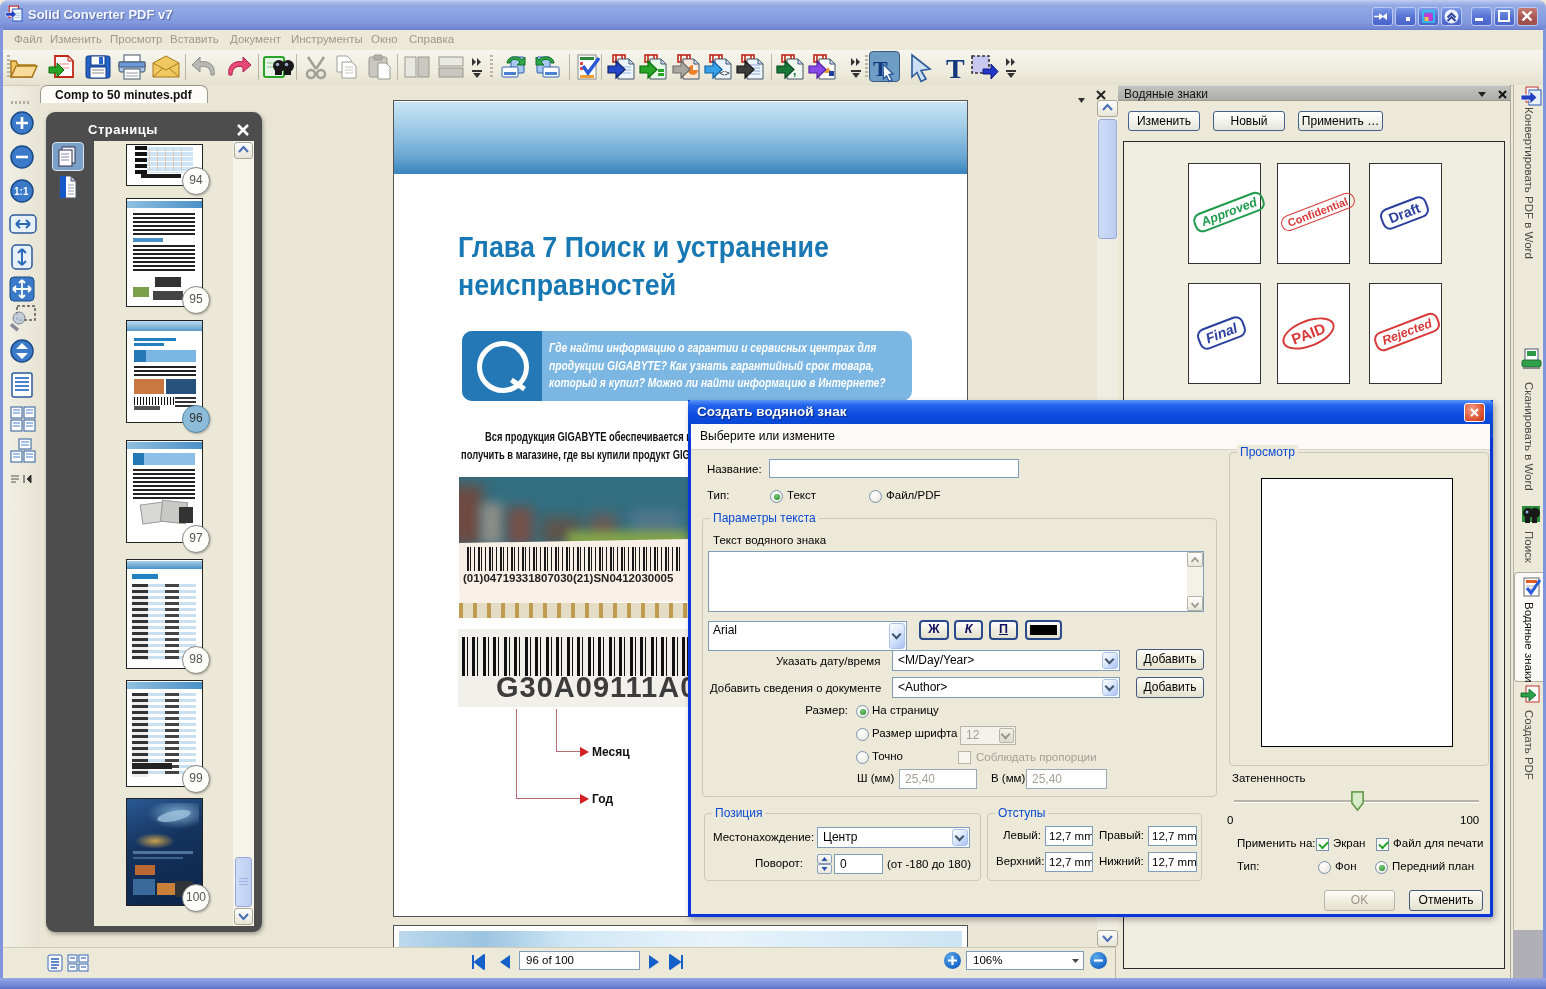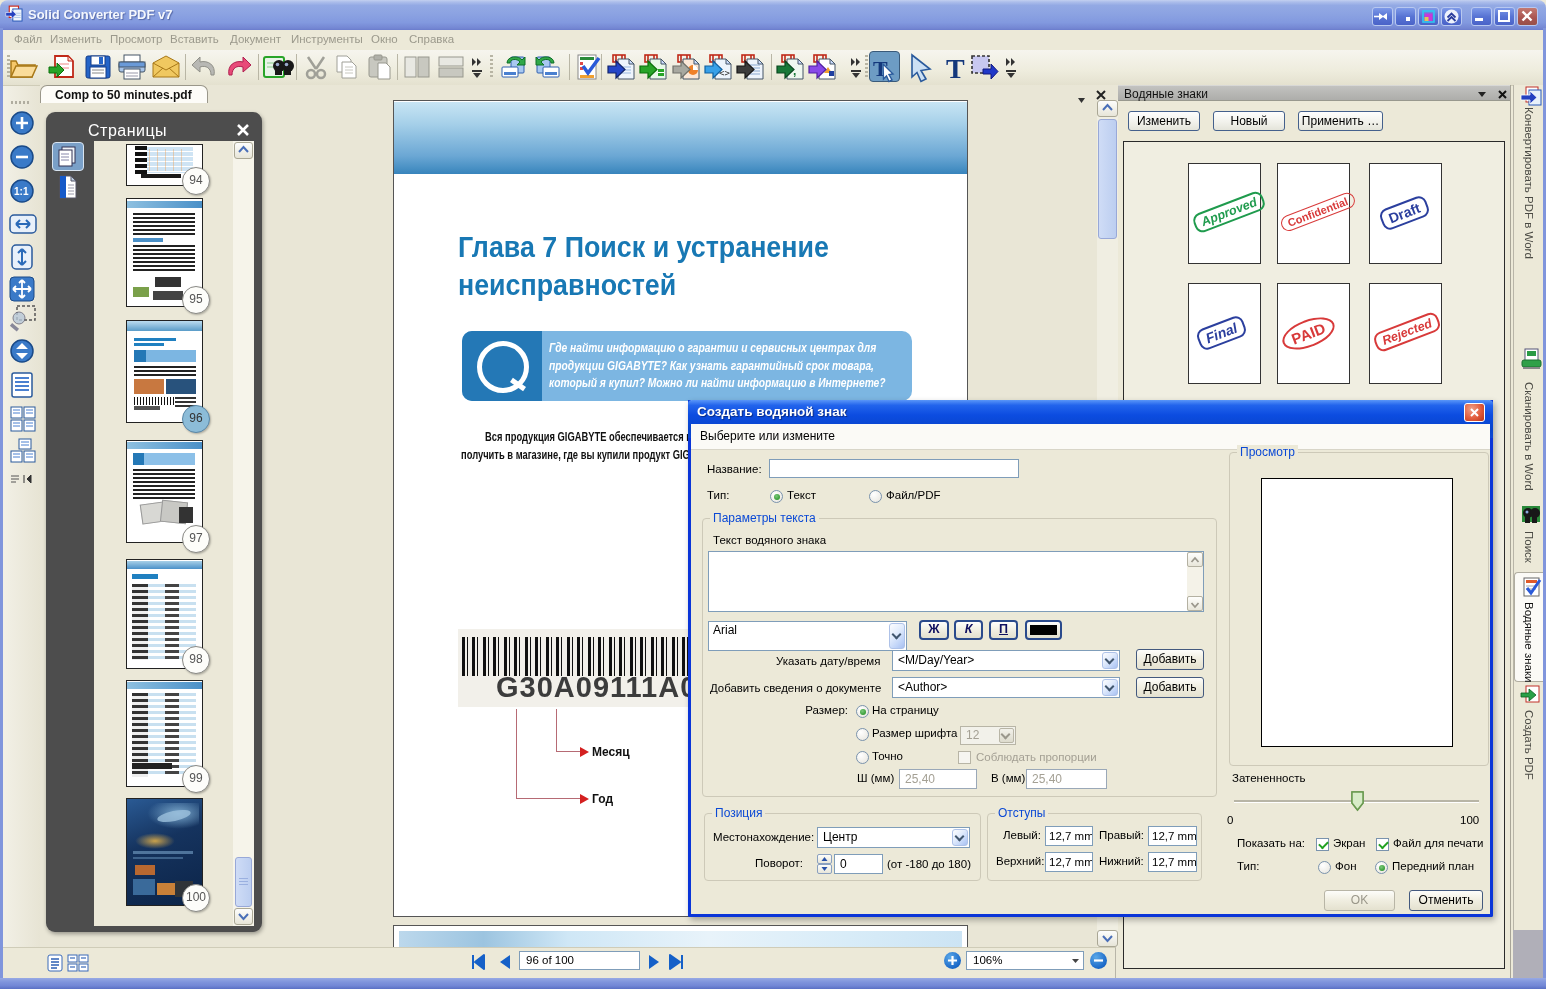--- a/index.html
+++ b/index.html
@@ -413,20 +413,35 @@
   <div class="abs" style="left:0;top:1px;width:573px;height:72px;background:linear-gradient(180deg,#c8e5f4 0%,#a6d0e9 30%,#6ba7d4 75%,#4890c4 92%,#3884bc 100%)"></div>
   <div class="abs" style="left:64px;top:127px;width:520px;font-size:30px;font-weight:bold;color:#1878b4;line-height:38px;transform:scaleX(.894);transform-origin:0 0;white-space:nowrap">Глава 7 Поиск и устранение<br>неисправностей</div>
   <div class="abs" style="left:68px;top:230px;width:450px;height:70px;background:#7cb6e2;border-radius:10px"></div>
   <div class="abs" style="left:68px;top:230px;width:80px;height:70px;background:#2478b6;border-radius:10px 0 0 10px"></div>
   <div class="abs" style="left:83px;top:240px;width:42px;height:42px;border:5px solid #fff;border-radius:50%"></div>
   <div class="abs" style="left:116px;top:281px;width:16px;height:5px;background:#fff;transform:rotate(35deg)"></div>
   <div class="abs" style="left:155px;top:239px;width:400px;font-size:12px;font-weight:bold;font-style:italic;color:#fff;line-height:17.5px;transform:scaleX(.855);transform-origin:0 0;white-space:nowrap">Где найти информацию о гарантии и сервисных центрах для<br>продукции GIGABYTE? Как узнать гарантийный срок товара,<br>который я купил? Можно ли найти информацию в Интернете?</div>
   <div class="abs" style="left:91px;top:328px;font-size:13px;font-weight:bold;color:#111;white-space:nowrap;transform:scaleX(.72);transform-origin:0 0">Вся продукция GIGABYTE обеспечивается гарантией. Гарантийный талон можно</div>
   <div class="abs" style="left:67px;top:346px;font-size:13px;font-weight:bold;color:#111;white-space:nowrap;transform:scaleX(.72);transform-origin:0 0">получить в магазине, где вы купили продукт GIGABYTE. Информацию о гарантии</div>
 
+  <div class="abs" style="left:65px;top:376px;width:230px;height:141px;overflow:hidden">
+    <div class="abs" style="left:0;top:0;width:230px;height:75px;background:#336e80"></div>
+    <div class="abs" style="left:-10px;top:8px;width:34px;height:60px;background:#6e4a40;filter:blur(7px)"></div>
+    <div class="abs" style="left:22px;top:26px;width:22px;height:42px;background:#8e8e88;filter:blur(6px)"></div>
+    <div class="abs" style="left:48px;top:30px;width:26px;height:38px;background:#74504a;filter:blur(6px)"></div>
+    <div class="abs" style="left:82px;top:40px;width:40px;height:28px;background:#5e544c;filter:blur(7px)"></div>
+    <div class="abs" style="left:130px;top:38px;width:28px;height:28px;background:#6e5852;filter:blur(7px)"></div>
+    <div class="abs" style="left:172px;top:34px;width:50px;height:30px;background:#53788c;filter:blur(7px)"></div>
+    <div class="abs" style="left:108px;top:54px;width:122px;height:16px;background:#84a448;filter:blur(5px)"></div>
+    <div class="abs" style="left:0px;top:64px;width:230px;height:62px;background:#f8f0e6;transform:rotate(-1deg)"></div>
+    <div class="abs" style="left:8px;top:70px;width:214px;height:24px;background:repeating-linear-gradient(90deg,#181818 0 2px,#f8f0e6 2px 3px,#181818 3px 4px,#f8f0e6 4px 7px,#181818 7px 8px,#f8f0e6 8px 11px)"></div>
+    <div class="abs" style="left:4px;top:95px;width:225px;font-size:11.5px;font-weight:bold;color:#222;letter-spacing:0px">(01)04719331807030(21)SN0412030005</div>
+    <div class="abs" style="left:0;top:126px;width:230px;height:15px;background:#ddd3b8"></div>
+    <div class="abs" style="left:0;top:126px;width:230px;height:15px;background:repeating-linear-gradient(90deg,#c09c50 0 4px,#e4dcc4 4px 14px)"></div>
+  </div>
 
   <div class="abs" style="left:64px;top:528px;width:231px;height:78px;background:#f2f0ea;border:0;overflow:hidden">
     <div class="abs" style="left:4px;top:8px;width:227px;height:39px;background:repeating-linear-gradient(90deg,#111 0 3px,#f2f0ea 3px 5px,#111 5px 6px,#f2f0ea 6px 10px,#111 10px 13px,#f2f0ea 13px 15px,#111 15px 16px,#f2f0ea 16px 21px)"></div>
     <div class="abs" style="left:38px;top:42px;width:200px;font-size:29px;font-weight:bold;color:#3c3c3c;letter-spacing:1px">G30A09111A0</div>
   </div>
 
   <div class="abs" style="left:122px;top:608px;width:1px;height:90px;background:#b66a74"></div>
   <div class="abs" style="left:122px;top:697px;width:64px;height:1px;background:#b66a74"></div>
   <div class="abs" style="left:162px;top:608px;width:1px;height:43px;background:#b66a74"></div>
   <div class="abs" style="left:162px;top:650px;width:24px;height:1px;background:#b66a74"></div>
@@ -449,21 +464,21 @@
 </div>
 <div class="abs" style="left:1037px;top:-13px;width:10px;height:8px"><svg width="10" height="8">
         <path d="M1 2 L8 2 L4.5 7 Z" fill="#333"></path>
       </svg></div>
 <div class="abs" style="left:1055px;top:-16px;width:12px;height:12px"><svg width="12" height="12">
         <path d="M2 2 L10 10 M10 2 L2 10" stroke="#222" stroke-width="2"></path>
       </svg></div>
 </div>
 
 <div class="abs" id="pagespanel" style="left:46px;top:112px;width:216px;height:820px;background:#4d4d4d;border-radius:9px;box-shadow:1px 2px 4px rgba(0,0,0,.35)">
-  <div class="abs" style="left:42px;top:10px;font-size:16px;font-weight:normal;color:#fff;letter-spacing:.5px">Страницы</div>
+  <div class="abs" style="left:42px;top:10px;font-size:13px;font-weight:bold;color:#fff;letter-spacing:.5px">Страницы</div>
   <div class="abs" style="left:190px;top:11px"><svg width="14" height="14">
         <path d="M2 2 L12 12 M12 2 L2 12" stroke="#fff" stroke-width="2.6"></path>
       </svg></div>
   <div class="abs" style="left:6px;top:30px;width:32px;height:29px;background:#7aa0c8;border:1px solid #d8e4f0;border-radius:4px;box-sizing:border-box">
     <svg width="30" height="27">
         <g>
           <rect x="9" y="4" width="13" height="16" fill="#eef3f8" stroke="#335"></rect>
           <rect x="6" y="7" width="13" height="16" fill="#fff" stroke="#335"></rect>
           <line x1="8" y1="11" x2="16" y2="11" stroke="#88a"></line>
           <line x1="8" y1="14" x2="16" y2="14" stroke="#88a"></line>
@@ -787,21 +802,21 @@
   <div class="grplabel" style="left:546px;top:45px">Просмотр</div>
   <div class="abs" style="left:570px;top:78px;width:192px;height:269px;background:#fff;border:1px solid #000;box-sizing:border-box"></div>
   <div class="lbl" style="left:541px;top:372px">Затененность</div>
   <div class="abs" style="left:543px;top:400px;width:245px;height:2px;background:#b8b5a6;border-bottom:1px solid #fff"></div>
   <svg class="abs" style="left:659px;top:391px" width="15" height="21">
       <path d="M2 1 L13 1 L13 12 L7.5 19 L2 12 Z" fill="linen" stroke="#6a9a50" stroke-width="1.5"></path>
       <path d="M2 1 L13 1 L13 12 L7.5 19 L2 12 Z" fill="#d8ecc8" stroke="#6a9a50" stroke-width="1.5"></path>
     </svg>
   <div class="lbl" style="left:536px;top:414px">0</div>
   <div class="lbl" style="left:769px;top:414px">100</div>
-  <div class="lbl" style="left:546px;top:437px">Показать на:</div>
+  <div class="lbl" style="left:546px;top:437px">Применить на:</div>
   <div class="abs chk" style="left:625px;top:438px;width:13px;height:13px"></div>
   <div class="lbl" style="left:642px;top:437px">Экран</div>
   <div class="abs chk" style="left:685px;top:438px;width:13px;height:13px"></div>
   <div class="lbl" style="left:702px;top:437px">Файл для печати</div>
   <div class="lbl" style="left:546px;top:460px">Тип:</div>
   <div class="abs radio" style="left:627px;top:461px;width:13px;height:13px"></div>
   <div class="lbl" style="left:644px;top:460px">Фон</div>
   <div class="abs radio on" style="left:684px;top:461px;width:13px;height:13px"></div>
   <div class="lbl" style="left:701px;top:460px">Передний план</div>
   <div class="xpbtn" style="left:633px;top:490px;width:71px;height:21px;line-height:19px;border-color:#b8b5a6;color:#9a978a">OK</div>

